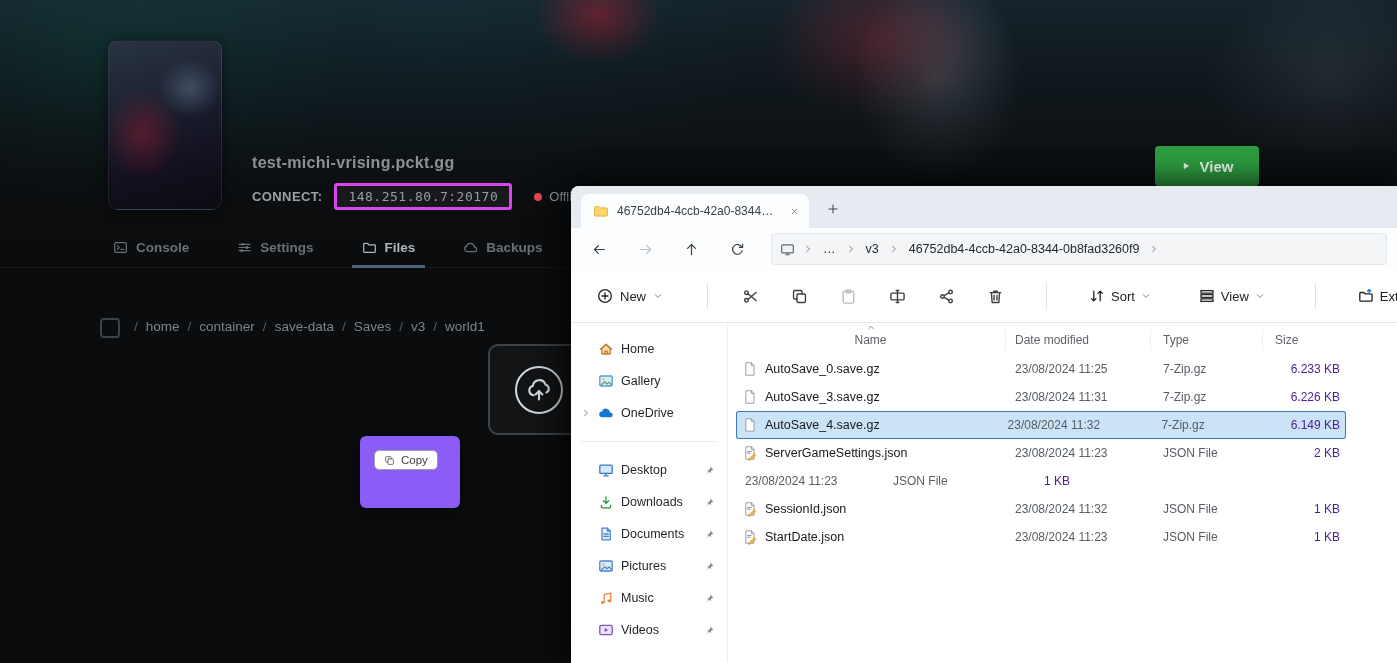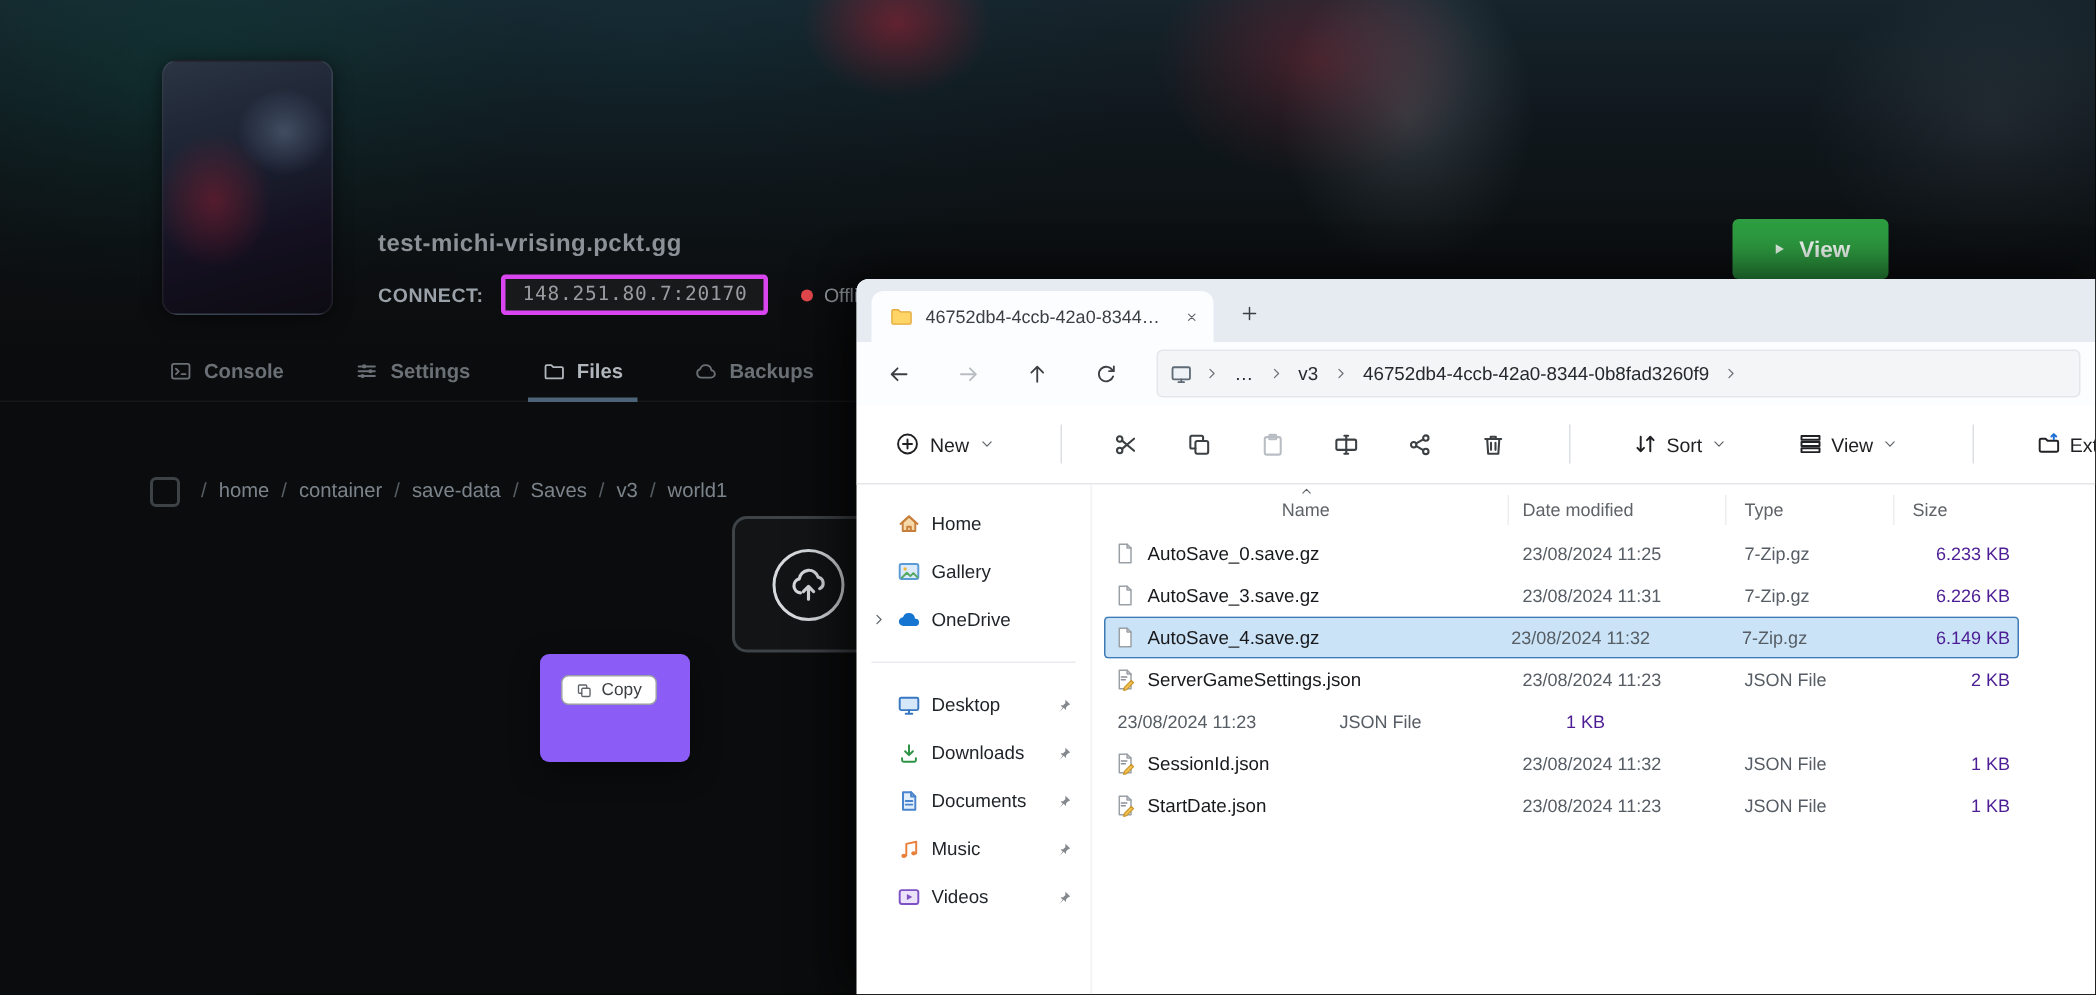--- a/index.html
+++ b/index.html
@@ -507,20 +507,36 @@
           </div>
           <div class="sb-item">
             <span class="sb-chevron"></span>
             <span class="sb-icon" data-icon="documents">
               <svg viewBox="0 0 16 16" fill="none" stroke="currentColor" stroke-width="1.3" stroke-linecap="round" stroke-linejoin="round" xmlns="http://www.w3.org/2000/svg">
                 <path d="M4 2.2h5.4l2.8 2.8v8.8H4z" fill="#e3eefc" stroke="#4a84cc"></path>
                 <path d="M9.4 2.2V5h2.8M5.8 8h4.4M5.8 10.4h4.4" stroke="#4a84cc"></path>
               </svg>
             </span>
             <span class="sb-label">Documents</span>
+            <span class="sb-pin" data-icon="pin">
+              <svg viewBox="0 0 16 16" fill="none" stroke="currentColor" stroke-width="1.3" stroke-linecap="round" stroke-linejoin="round" xmlns="http://www.w3.org/2000/svg">
+                <path d="M9.2 2.2 13.8 6.8 11.9 7.4 9.8 9.5l-.2 2.5-2.1-2.1L3 14.4l3.5-4.5L4.4 7.8l2.5-.2 2.1-2.1z" fill="currentColor" stroke="none"></path>
+              </svg>
+            </span>
+          </div>
+          <div class="sb-item">
+            <span class="sb-chevron"></span>
+            <span class="sb-icon" data-icon="pictures">
+              <svg viewBox="0 0 16 16" fill="none" stroke="currentColor" stroke-width="1.3" stroke-linecap="round" stroke-linejoin="round" xmlns="http://www.w3.org/2000/svg">
+                <rect x="1.8" y="3" width="12.4" height="10" rx="1.2" fill="#dcebfb" stroke="#4a84cc"></rect>
+                <circle cx="5.6" cy="6.4" r="1.1" fill="#f2b632" stroke="none"></circle>
+                <path d="M3.4 12 6.8 8.6l2.2 2.2 1.9-1.9 2.5 2.5" stroke="#4a84cc"></path>
+              </svg>
+            </span>
+            <span class="sb-label">Pictures</span>
             <span class="sb-pin" data-icon="pin">
               <svg viewBox="0 0 16 16" fill="none" stroke="currentColor" stroke-width="1.3" stroke-linecap="round" stroke-linejoin="round" xmlns="http://www.w3.org/2000/svg">
                 <path d="M9.2 2.2 13.8 6.8 11.9 7.4 9.8 9.5l-.2 2.5-2.1-2.1L3 14.4l3.5-4.5L4.4 7.8l2.5-.2 2.1-2.1z" fill="currentColor" stroke="none"></path>
               </svg>
             </span>
           </div>
           <div class="sb-item">
             <span class="sb-chevron"></span>
             <span class="sb-icon" data-icon="music">
               <svg viewBox="0 0 16 16" fill="none" stroke="currentColor" stroke-width="1.3" stroke-linecap="round" stroke-linejoin="round" xmlns="http://www.w3.org/2000/svg">

